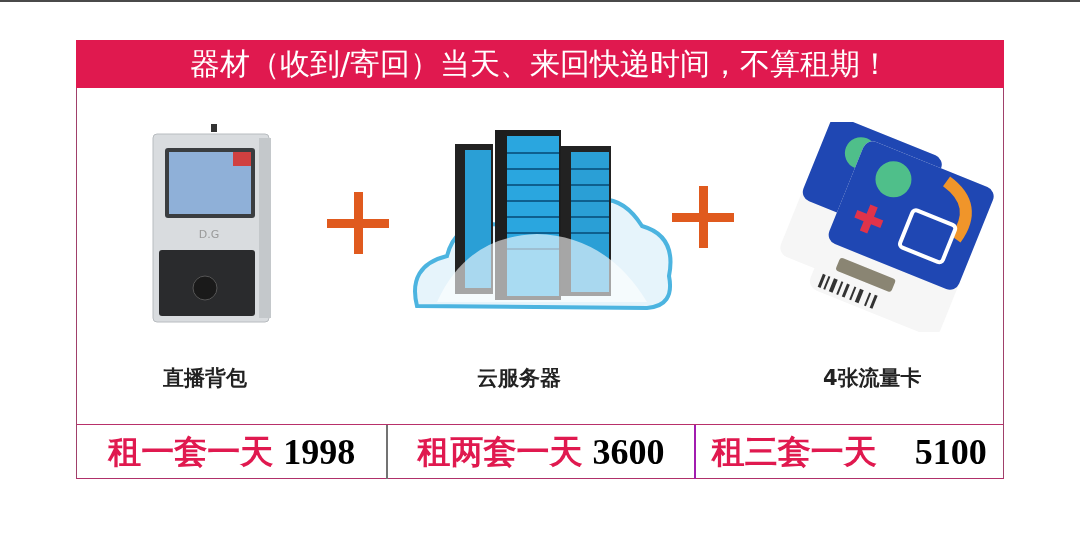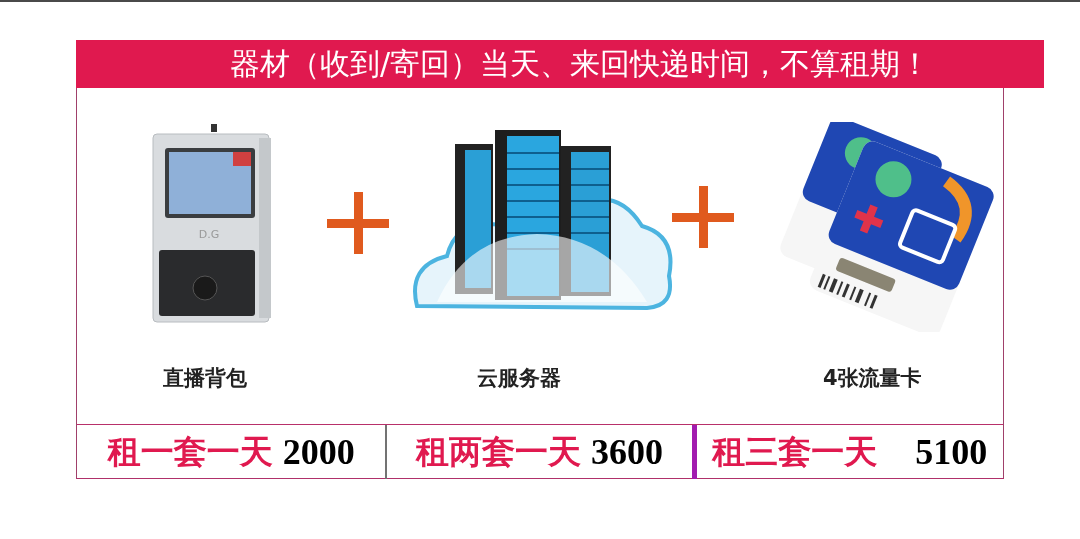--- a/index.html
+++ b/index.html
@@ -1,26 +1,26 @@
 <!DOCTYPE html>
 <html><head>
 <meta charset="utf-8">
 <style>
   html, body { margin:0; padding:0; }
   body { width:1080px; height:539px; background:#ffffff; position:relative; overflow:hidden;
          font-family:"DejaVu Sans", sans-serif; }
   .topline { position:absolute; left:0; top:0; width:1080px; height:2px; background:#4a4a4a; }
   .banner { position:absolute; left:76px; top:40px; width:928px; height:48px; background:#e0194f;
-            color:#fff; font-size:30px; line-height:48px; text-align:center; letter-spacing:0px;padding-left:40px; }
+            color:#fff; font-size:30px; line-height:48px; text-align:center; letter-spacing:0px; }
   .box { position:absolute; left:76px; top:88px; width:926px; height:390px;
          border-left:1px solid #a0406a; border-right:1px solid #a0406a; border-bottom:1px solid #b0306a; }
   .pricerow { position:absolute; left:0; top:336px; width:926px; height:54px; border-top:1px solid #b8306a; display:flex; }
   .cell { height:54px; display:flex; align-items:center; justify-content:center; white-space:nowrap; }
   .cell.c1 { width:310px; border-right:2px solid #737373; }
-  .cell.c2 { width:306px; border-right:5px solid #a21caf; }
+  .cell.c2 { width:306px; border-right:2px solid #a21caf; }
   .cell.c3 { width:308px;gap:28px; }
   .plabel { color:#e0194f; font-weight:bold; font-size:33px; font-family:"DejaVu Sans", sans-serif; }
   .pnum { color:#000; font-weight:bold; font-size:36px; font-family:"Liberation Serif", serif; margin-left:10px; }
   .item-label { position:absolute; font-size:21px; color:#222; font-weight:bold; }
   .plus { position:absolute; width:62px; height:62px; }
   .plus::before { content:""; position:absolute; left:0; top:27px; width:62px; height:9px; background:#e05a1e; }
   .plus::after { content:""; position:absolute; left:27px; top:0; width:9px; height:62px; background:#e05a1e; }
   .img { position:absolute; }
 </style>
 </head>
@@ -99,21 +99,21 @@
     </g>
   </svg>
 
   <div class="item-label" style="left:400px;top:276px;">云服务器</div>
   <div class="item-label" style="left:86px;top:276px;">直播背包</div>
   <div class="item-label" style="left:746px;top:276px;text-align:right;">4张流量卡</div>
 
   <div class="pricerow">
     <div class="cell c1">
       <span class="plabel">租一套一天</span>
-      <span class="pnum">2000</span>
+      <span class="pnum">1998</span>
     </div>
     <div class="cell c2">
       <span class="plabel">租两套一天</span>
       <span class="pnum">3600</span>
     </div>
     <div class="cell c3">
       <span class="plabel">租三套一天</span>
       <span class="pnum">5100</span>
     </div>
   </div>

